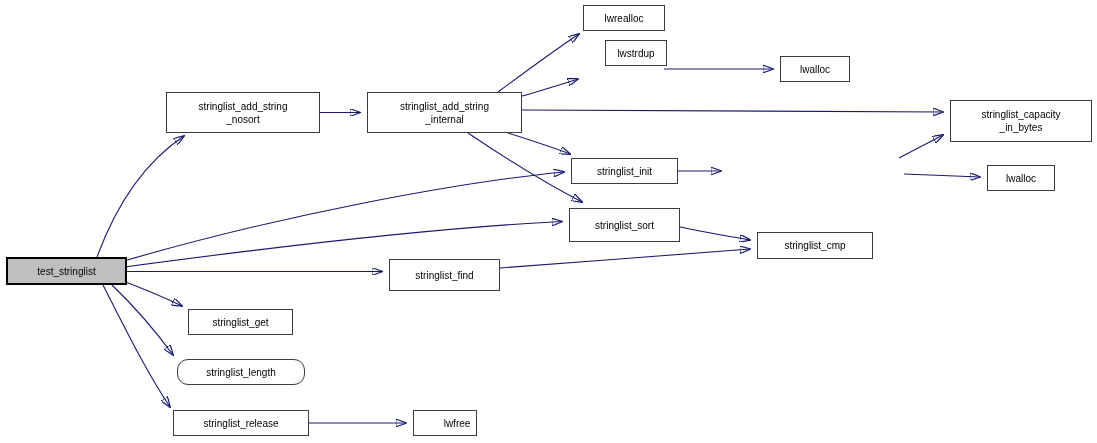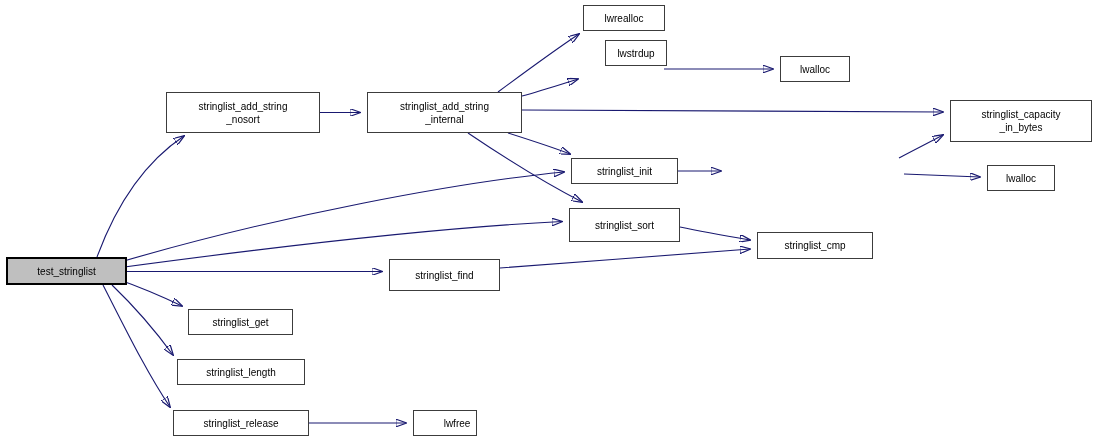--- a/index.html
+++ b/index.html
@@ -86,19 +86,19 @@
   <div class="node" style="left:987px;top:165px;width:68px;height:26px;">lwalloc</div>
 
   <div class="node" style="left:569px;top:208px;width:111px;height:34px;">stringlist_sort</div>
 
   <div class="node" style="left:757px;top:232px;width:116px;height:27px;">stringlist_cmp</div>
 
   <div class="node" style="left:389px;top:259px;width:111px;height:32px;">stringlist_find</div>
 
   <div class="node" style="left:188px;top:309px;width:105px;height:26px;">stringlist_get</div>
 
-  <div class="node" style="left:177px;top:359px;width:128px;height:26px;">stringlist_length</div>
+  <div class="node" style="left:177px;top:359px;width:128px;height:26px;border-radius:11px;">stringlist_length</div>
 
   <div class="node" style="left:173px;top:410px;width:136px;height:26px;">stringlist_release</div>
 
   <div class="node" style="left:413px;top:410px;width:64px;height:26px;padding-left:24px;">lwfree</div>
 
 </div>
 
 </body></html>

